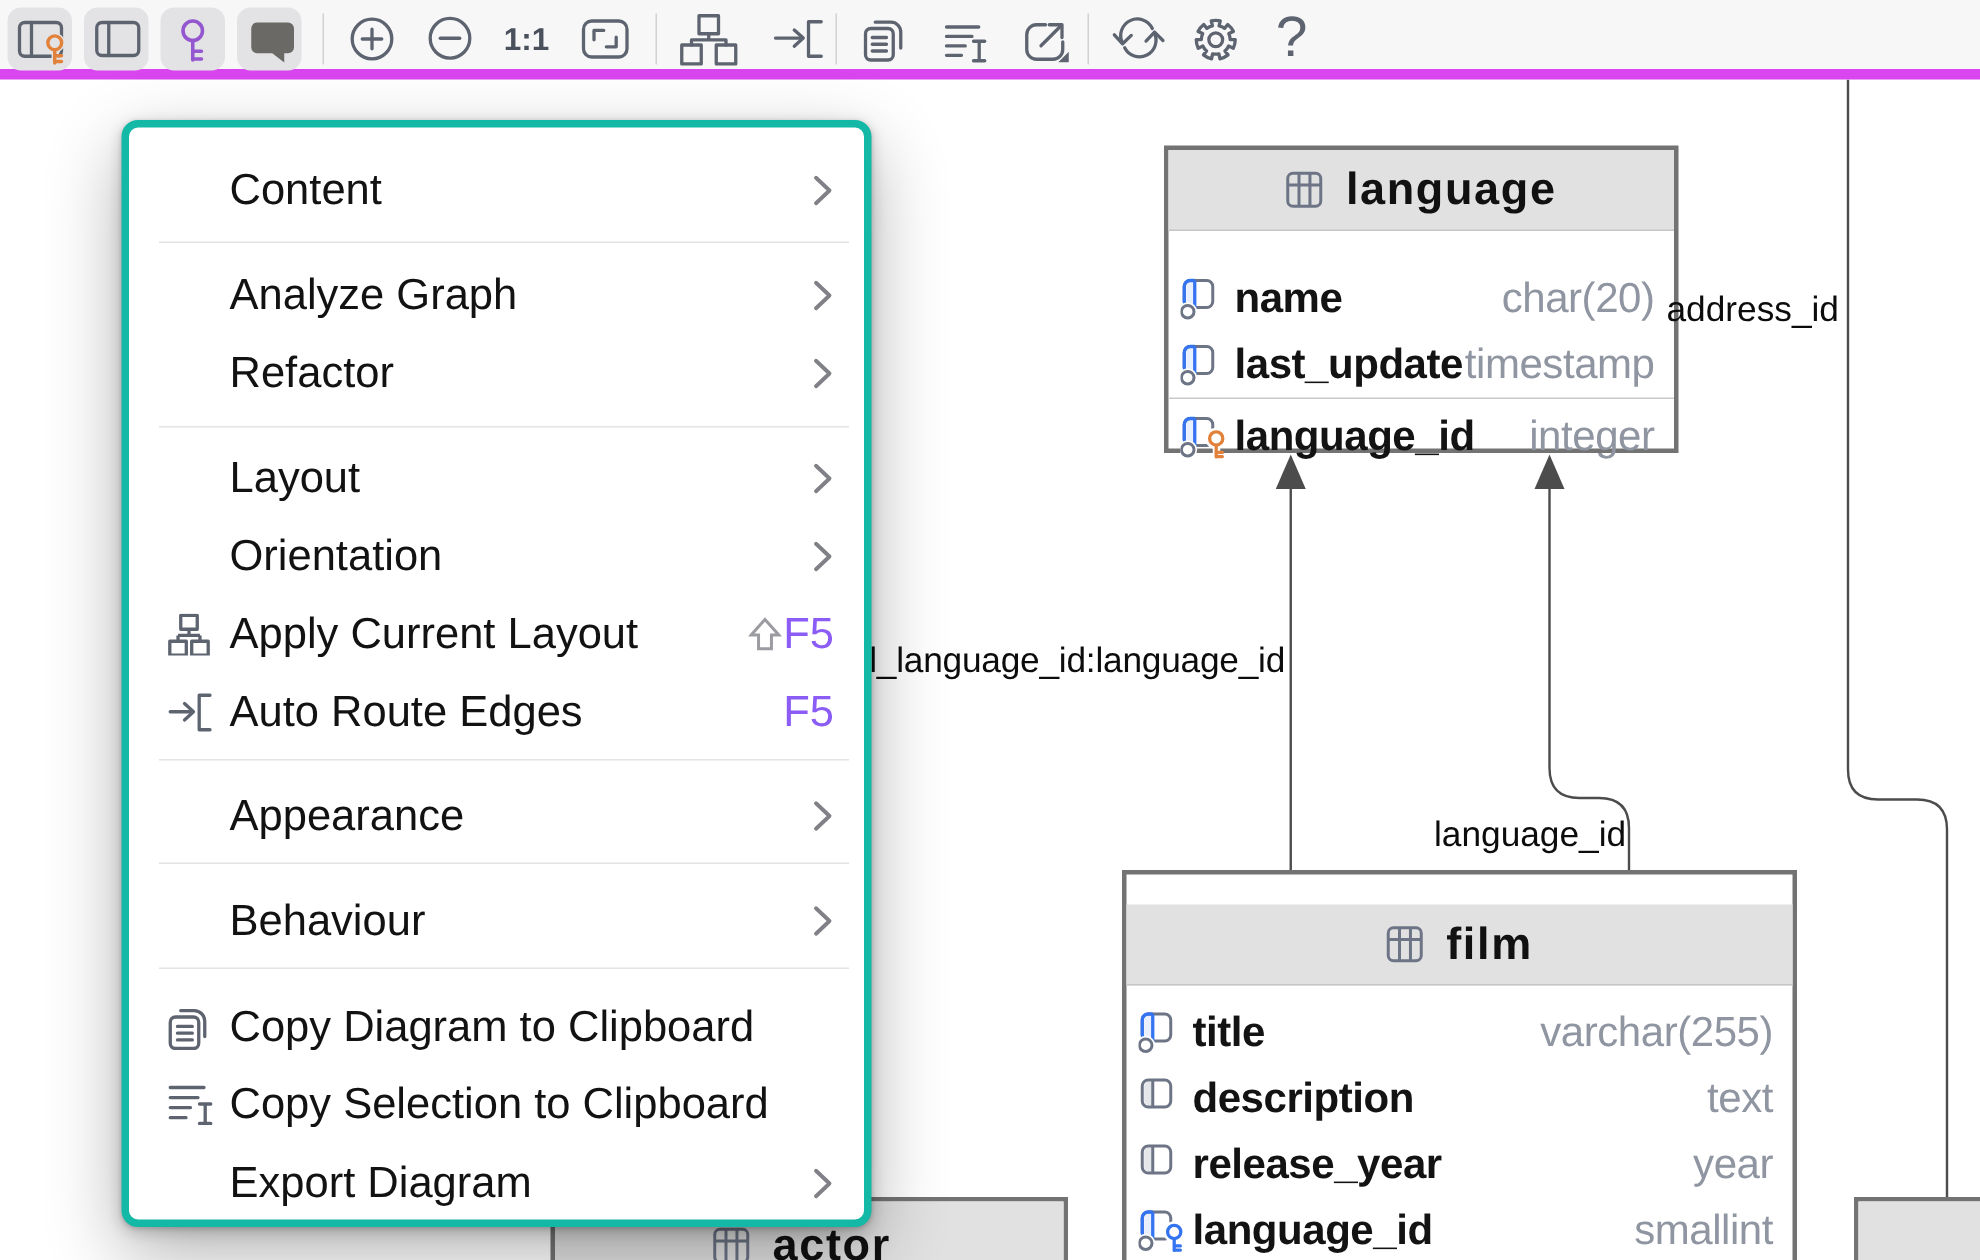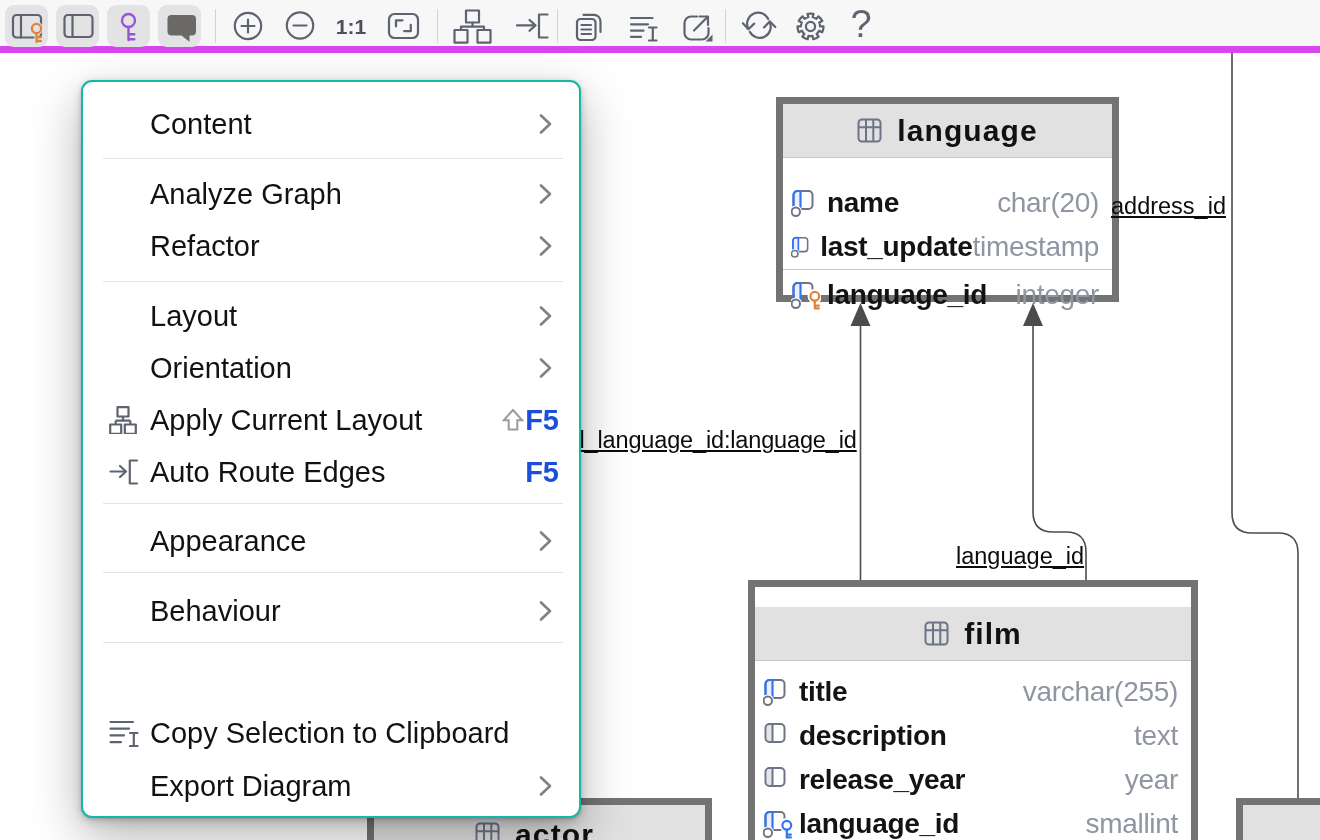--- a/index.html
+++ b/index.html
@@ -4,36 +4,36 @@
 <style>
   * { margin:0; padding:0; box-sizing:border-box; }
   html,body { width:1320px; height:840px; overflow:hidden; background:#fff;
     font-family:"Liberation Sans", sans-serif; }
   #toolbar { position:absolute; left:0; top:0; width:1320px; height:53px; z-index:5;
     background:#f7f7f8; border-bottom:7px solid #d946ef; }
   .tbtn { position:absolute; top:5px; width:43px; height:42px; border-radius:9px; background:#e3e3e5; }
   .tsep { position:absolute; top:9px; width:1px; height:34px; background:#d2d2d4; }
   #canvas { position:absolute; left:0; top:0; width:1320px; height:840px; background:#fff; overflow:hidden; }
   #edges { position:absolute; left:0; top:0; z-index:1; }
-  .elabel { position:absolute; z-index:3; font-size:23.5px; color:#0c0c0c; white-space:nowrap;text-decoration:underline; }
-  .tbl { position:absolute; z-index:2; background:#fff; border:7px solid #737373; }
+  .elabel { position:absolute; z-index:3; font-size:23.5px; color:#0c0c0c; white-space:nowrap; }
+  .tbl { position:absolute; z-index:2; background:#fff; border:3px solid #737373; }
   .tbl .hdr { display:flex; align-items:center; justify-content:center; gap:15px;
     background:#e1e1e1; border-bottom:1px solid #c6c6c6; font-weight:bold; font-size:30px; letter-spacing:1.1px; color:#111; }
   .row { display:flex; align-items:center; height:44px; padding:0 13px 0 8px; font-size:28px; letter-spacing:-0.3px; }
   .row .nm { font-weight:bold; color:#131313; margin-left:6px; }
   .row .tp { margin-left:auto; color:#8f95a1; }
   .rowsep { height:1px; background:#c9c9c9; margin:0; }
   #menu { position:absolute; left:81px; top:80px; width:500px; height:738px; z-index:10;
-    background:#fff; border:2px solid #14b8a6; border-radius:11px;
+    background:#fff; border:5px solid #14b8a6; border-radius:11px;
     box-shadow:0 18px 50px rgba(0,0,0,0.30), 0 3px 10px rgba(0,0,0,0.18), 0 1px 3px rgba(0,0,0,0.14); }
   .mi { position:absolute; left:0; width:100%; height:52px; display:flex; align-items:center; }
   .mi .lbl { position:absolute; left:67px; font-size:29px; color:#121212; white-space:nowrap; }
   .mi .mico { position:absolute; left:26px; top:50%; transform:translateY(-50%); }
   .mi .chev { position:absolute; left:455px; top:50%; transform:translateY(-50%); }
-  .mi .sc { position:absolute; right:20px; font-size:29px; color:#1d4ed8; display:flex; align-items:center;font-weight:bold; }
+  .mi .sc { position:absolute; right:20px; font-size:29px; color:#8b5cf6; display:flex; align-items:center; }
   .msep { position:absolute; left:20px; width:460px; height:1px; background:#e3e3e3; }
 </style>
 </head>
 <body>
 
 <div id="canvas">
   <svg id="edges" width="1320" height="840">
     <g fill="none" stroke="#4c4c4c" stroke-width="1.6">
       <path d="M860.5 325 V580"></path>
       <path d="M1033 325 V512 Q1033 532 1053 532 H1066 Q1086 532 1086 552 V580"></path>
@@ -329,20 +329,28 @@
       <svg class="chev" width="15" height="24" viewBox="0 0 15 24">
         <path d="M3 3.5 L12 12 L3 20.5" fill="none" stroke="#808087" stroke-width="2.6" stroke-linecap="round" stroke-linejoin="round"></path>
       </svg>
     </div>
   <div class="mi" style="top:503px">
       <span class="lbl">Behaviour</span>
       <svg class="chev" width="15" height="24" viewBox="0 0 15 24">
         <path d="M3 3.5 L12 12 L3 20.5" fill="none" stroke="#808087" stroke-width="2.6" stroke-linecap="round" stroke-linejoin="round"></path>
       </svg>
     </div>
+  <div class="mi" style="top:574px">
+      <svg class="mico" width="28" height="30" viewBox="0 0 28 30" fill="none" stroke="#5d6470" stroke-width="2.2" stroke-linecap="round" stroke-linejoin="round">
+        <path d="M8.5 3.8 H17.5 a7 7 0 0 1 7 7 V21"></path>
+        <rect x="1.5" y="8" width="19" height="21" rx="3.5"></rect>
+        <path d="M6.3 14.3 H16.2 M6.3 18.8 H16.2 M6.3 23.3 H16.2"></path>
+      </svg>
+      <span class="lbl">Copy Diagram to Clipboard</span>
+    </div>
   <div class="mi" style="top:625px">
       <svg class="mico" width="30" height="28" viewBox="0 0 30 28" fill="none" stroke="#5d6470" stroke-width="2.2" stroke-linecap="round">
         <path d="M1.5 3 H24 M1.5 9.7 H20 M1.5 16.4 H15 M1.5 23.1 H12"></path>
         <path d="M21 14 H28.5 M24.8 14 V27 M21 27 H28.5"></path>
       </svg>
       <span class="lbl">Copy Selection to Clipboard</span>
     </div>
   <div class="mi" style="top:678px">
       <span class="lbl">Export Diagram</span>
       <svg class="chev" width="15" height="24" viewBox="0 0 15 24">

